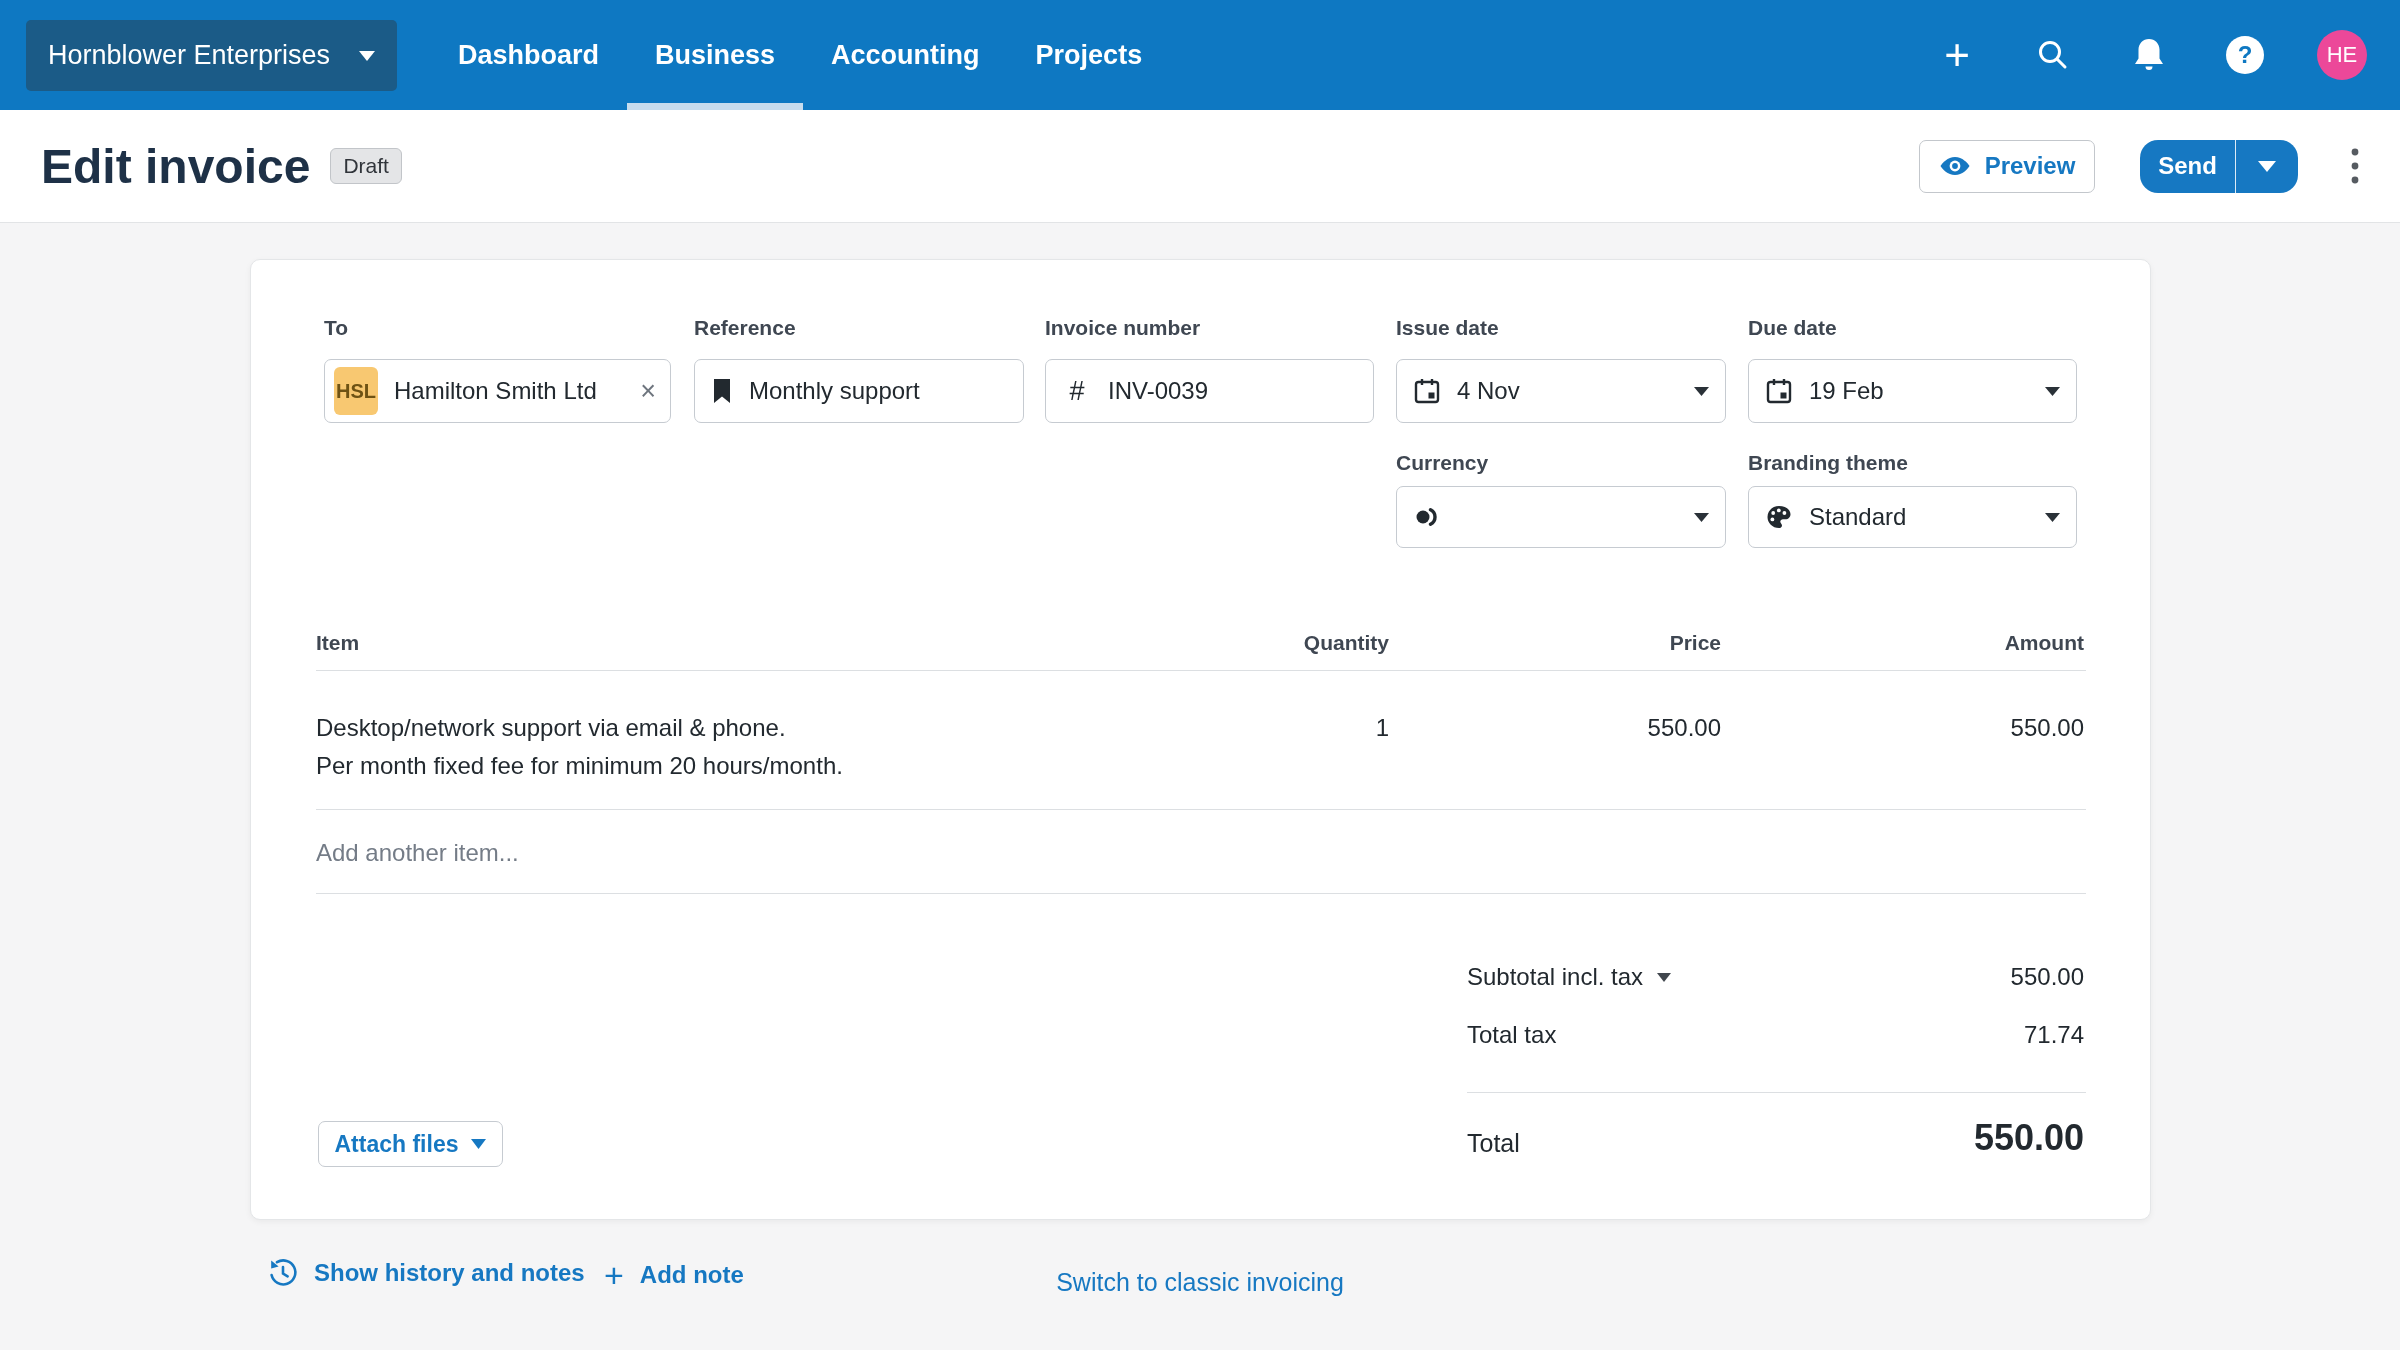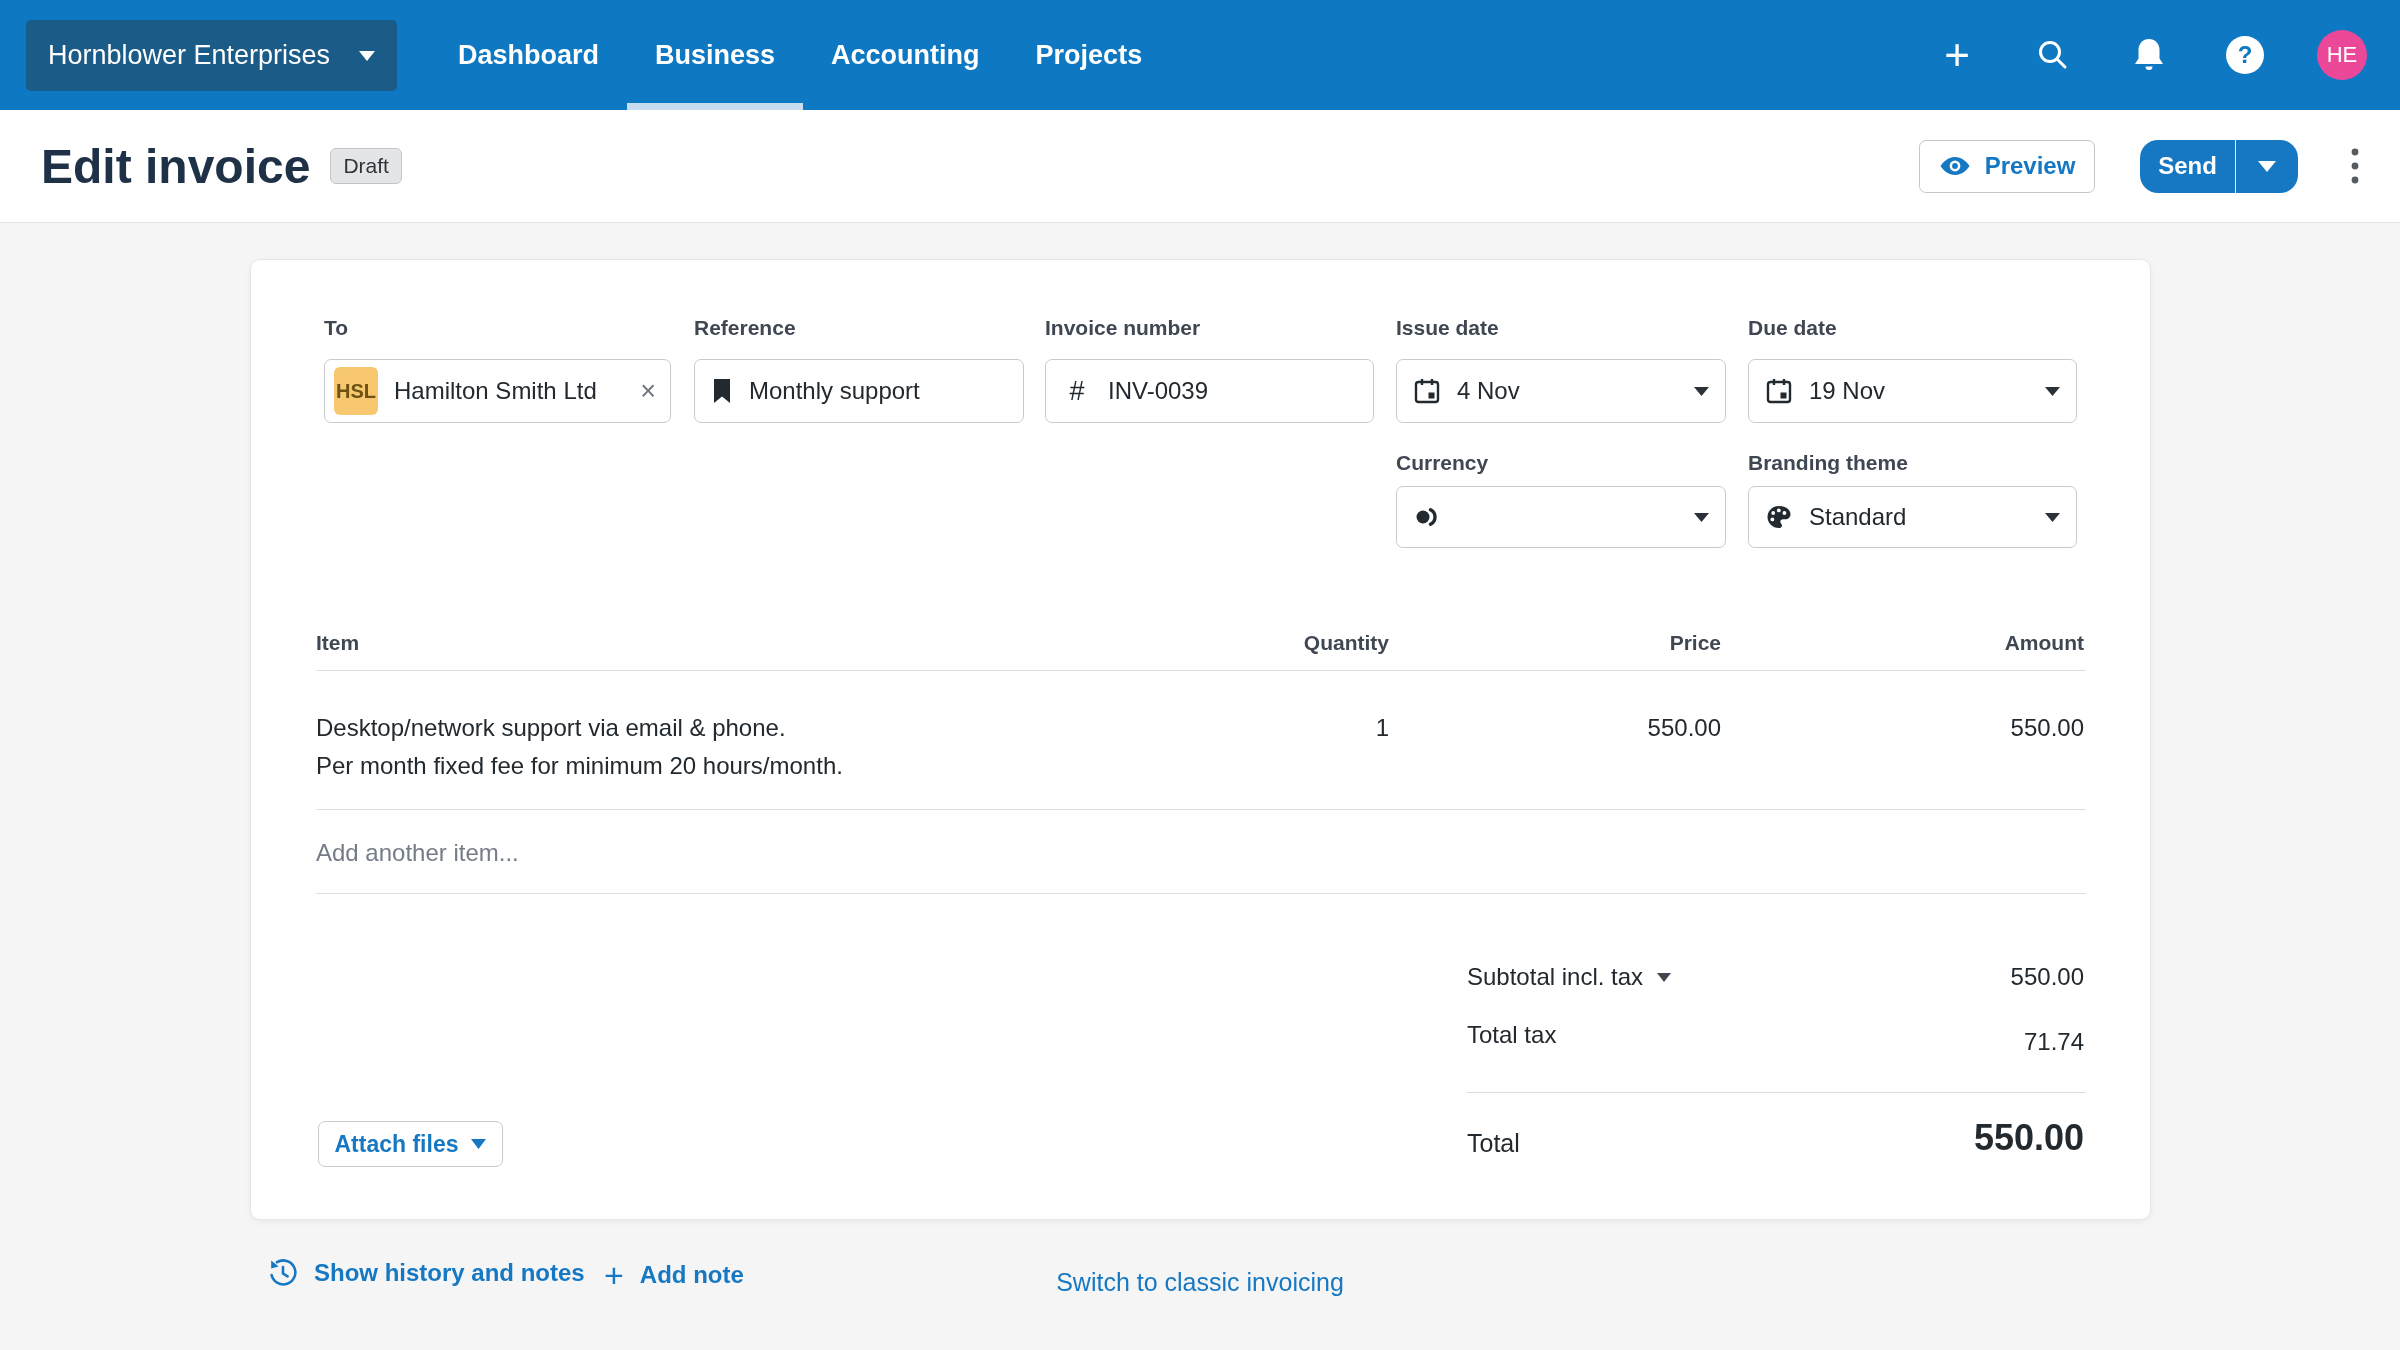--- a/index.html
+++ b/index.html
@@ -206,21 +206,21 @@
 
     <div class="fbox" style="left:1497px; top:99px; width:329px;">
       <span class="fico">
         <svg width="28" height="28" viewBox="0 0 28 28">
             <rect x="3" y="5" width="22" height="20" rx="2.5" fill="none" stroke="#22292F" stroke-width="2.4"></rect>
             <line x1="9" y1="2" x2="9" y2="8" stroke="#22292F" stroke-width="2.4"></line>
             <line x1="19" y1="2" x2="19" y2="8" stroke="#22292F" stroke-width="2.4"></line>
             <rect x="15.5" y="15.5" width="6" height="6" fill="#22292F"></rect>
           </svg>
       </span>
-      <span>19 Nov</span>
+      <span>19 Feb</span>
       <svg class="caret" width="15" height="9" viewBox="0 0 15 9">
           <polygon points="0,0 15,0 7.5,9" fill="#2A3138"></polygon>
         </svg>
     </div>
 
     <div class="flabel" style="left:1145px; top:191px;">Currency</div>
     <div class="flabel" style="left:1497px; top:191px;">Branding theme</div>
 
     <div class="fbox" style="left:1145px; top:226px; width:330px; height:62px;">
       <span class="fico">
@@ -270,21 +270,21 @@
       <span>Subtotal incl. tax</span>
       <svg width="14" height="9" viewBox="0 0 14 9">
           <polygon points="0,0 14,0 7,9" fill="#41474E"></polygon>
         </svg>
     </div>
     <div class="tot-val" style="top:702px; width:200px;">550.00</div>
 
     <div class="tot-label" style="top:760px;">
       <span>Total tax</span>
     </div>
-    <div class="tot-val" style="top:760px; width:200px;margin-top:7px;">71.74</div>
+    <div class="tot-val" style="top:760px; width:200px;">71.74</div>
 
     <div class="rule" style="left:1216px; top:832px; width:619px;"></div>
 
     <div class="grand-label">Total</div>
     <div class="grand-val">550.00</div>
 
     <button class="btn-attach">
       <span>Attach files</span>
       <svg width="15" height="10" viewBox="0 0 15 10">
           <polygon points="0,0 15,0 7.5,10" fill="#1678C2"></polygon>

